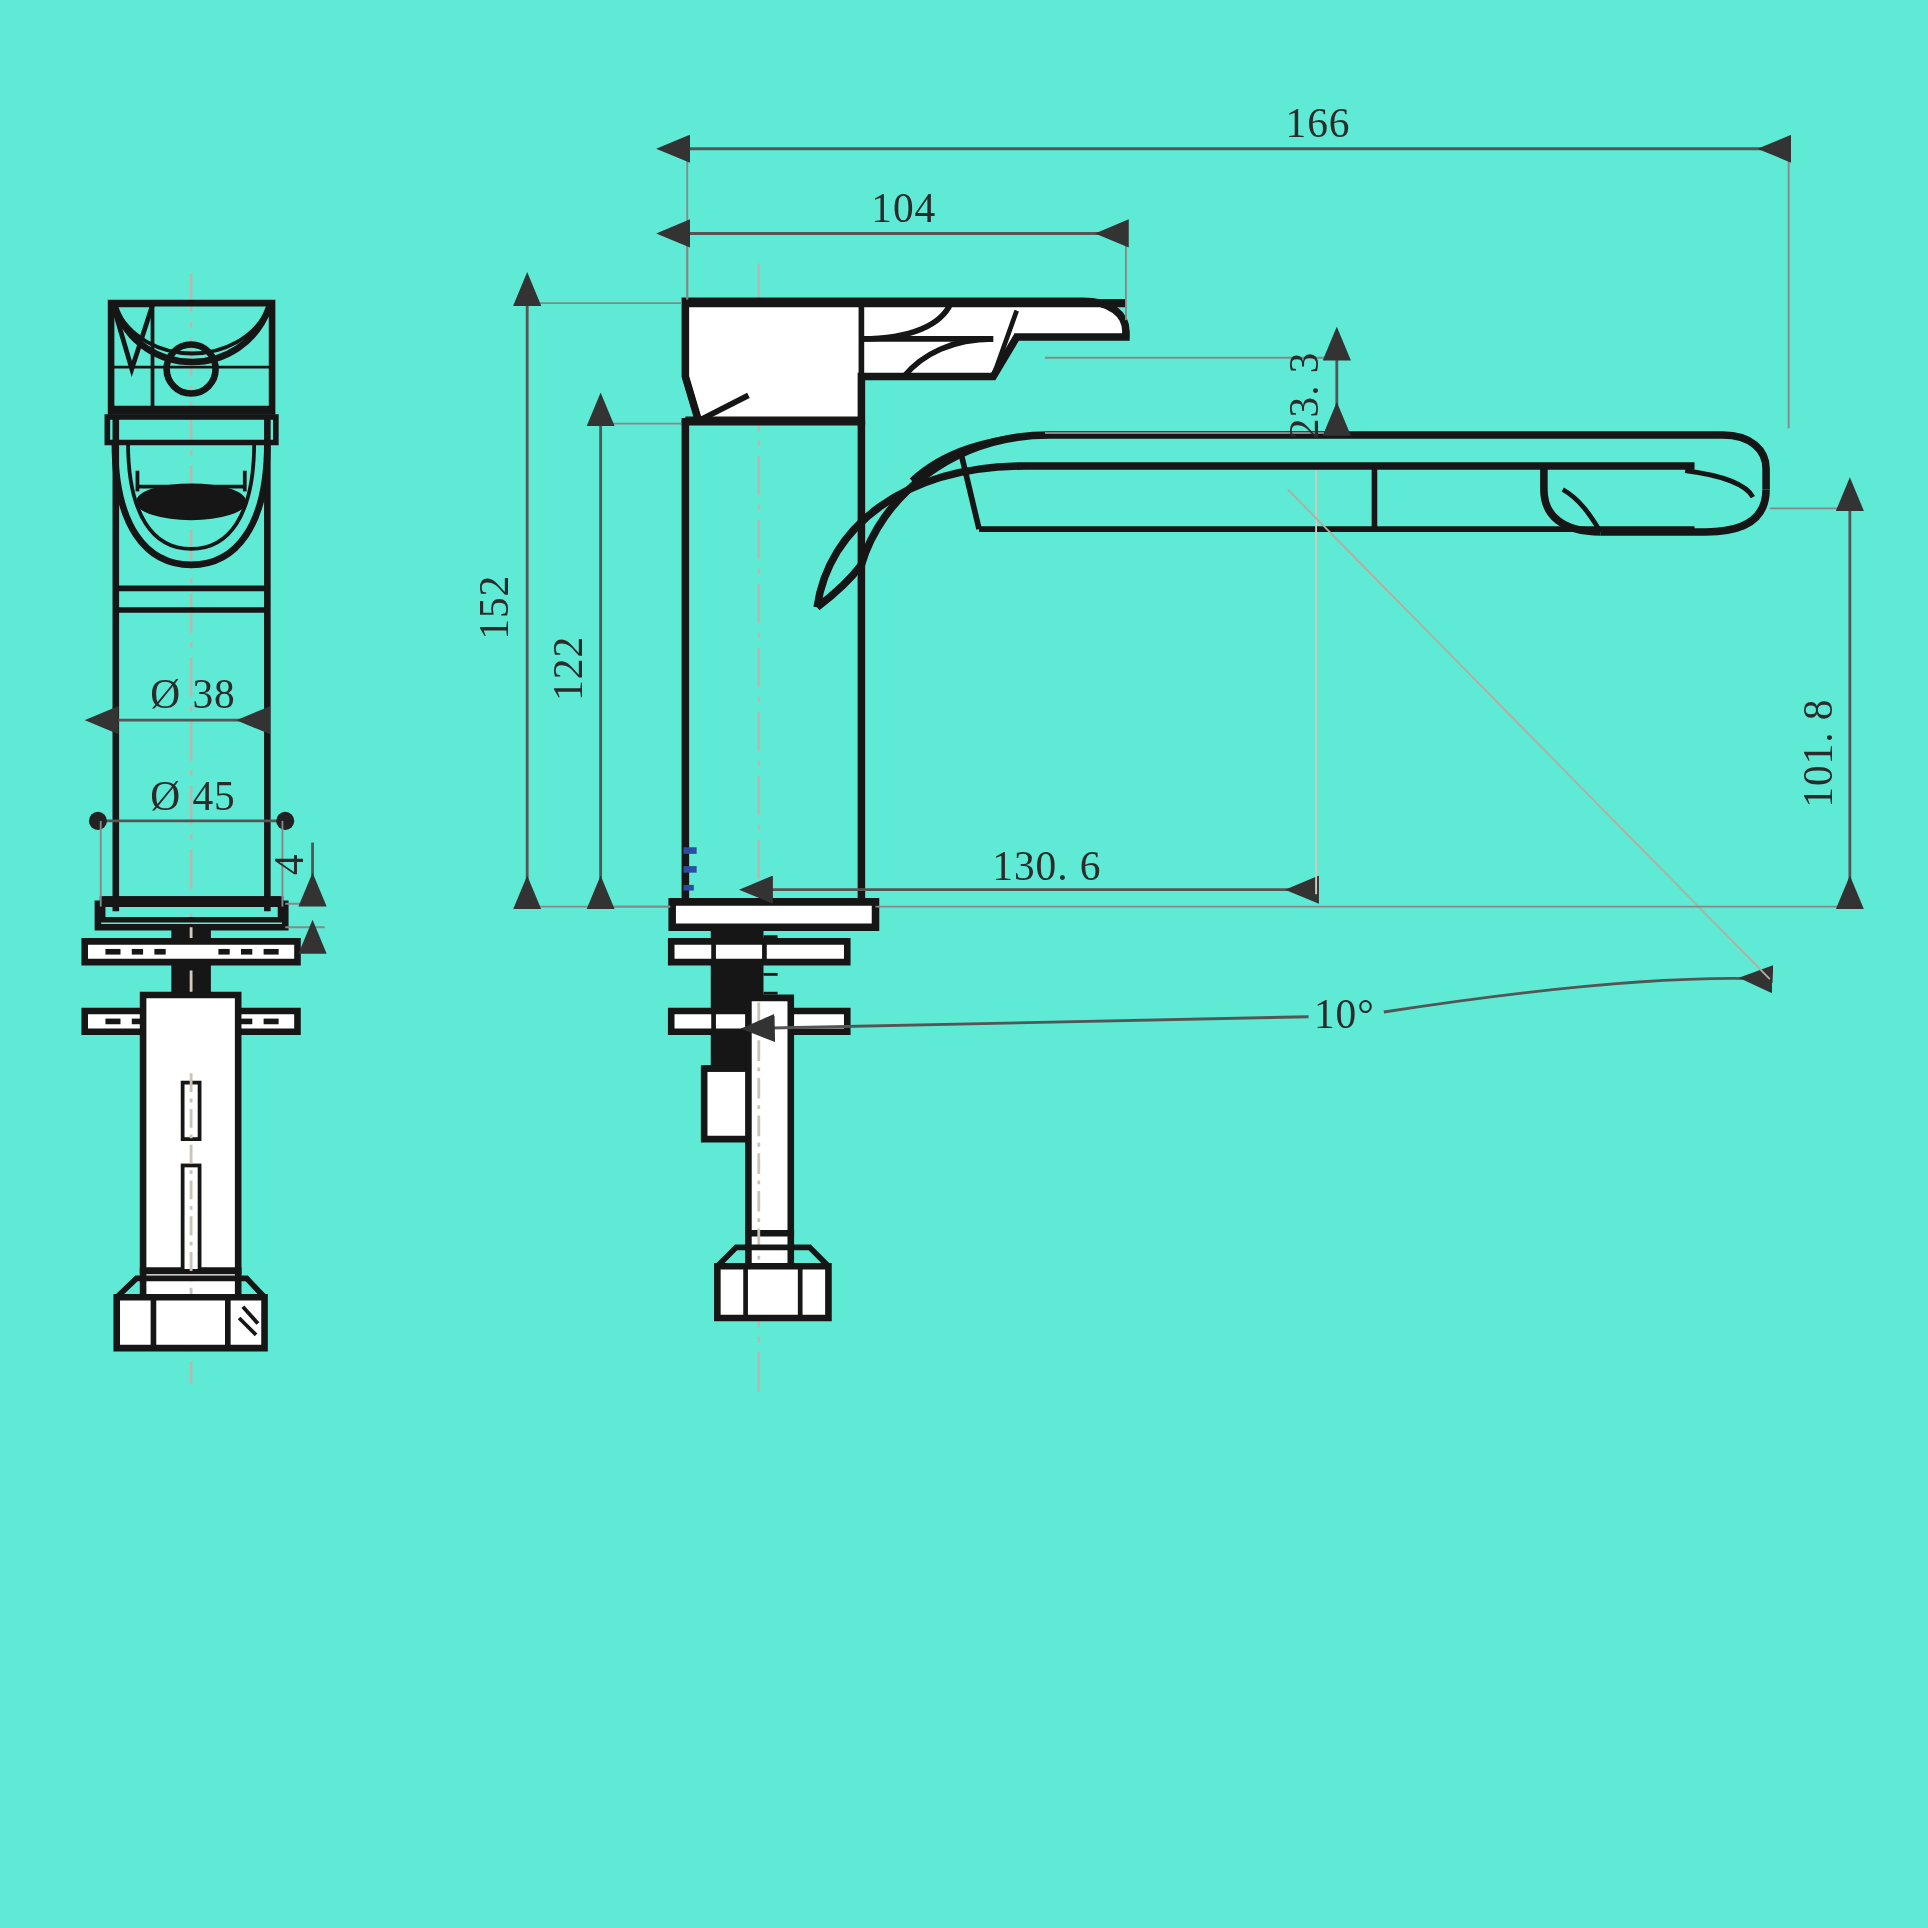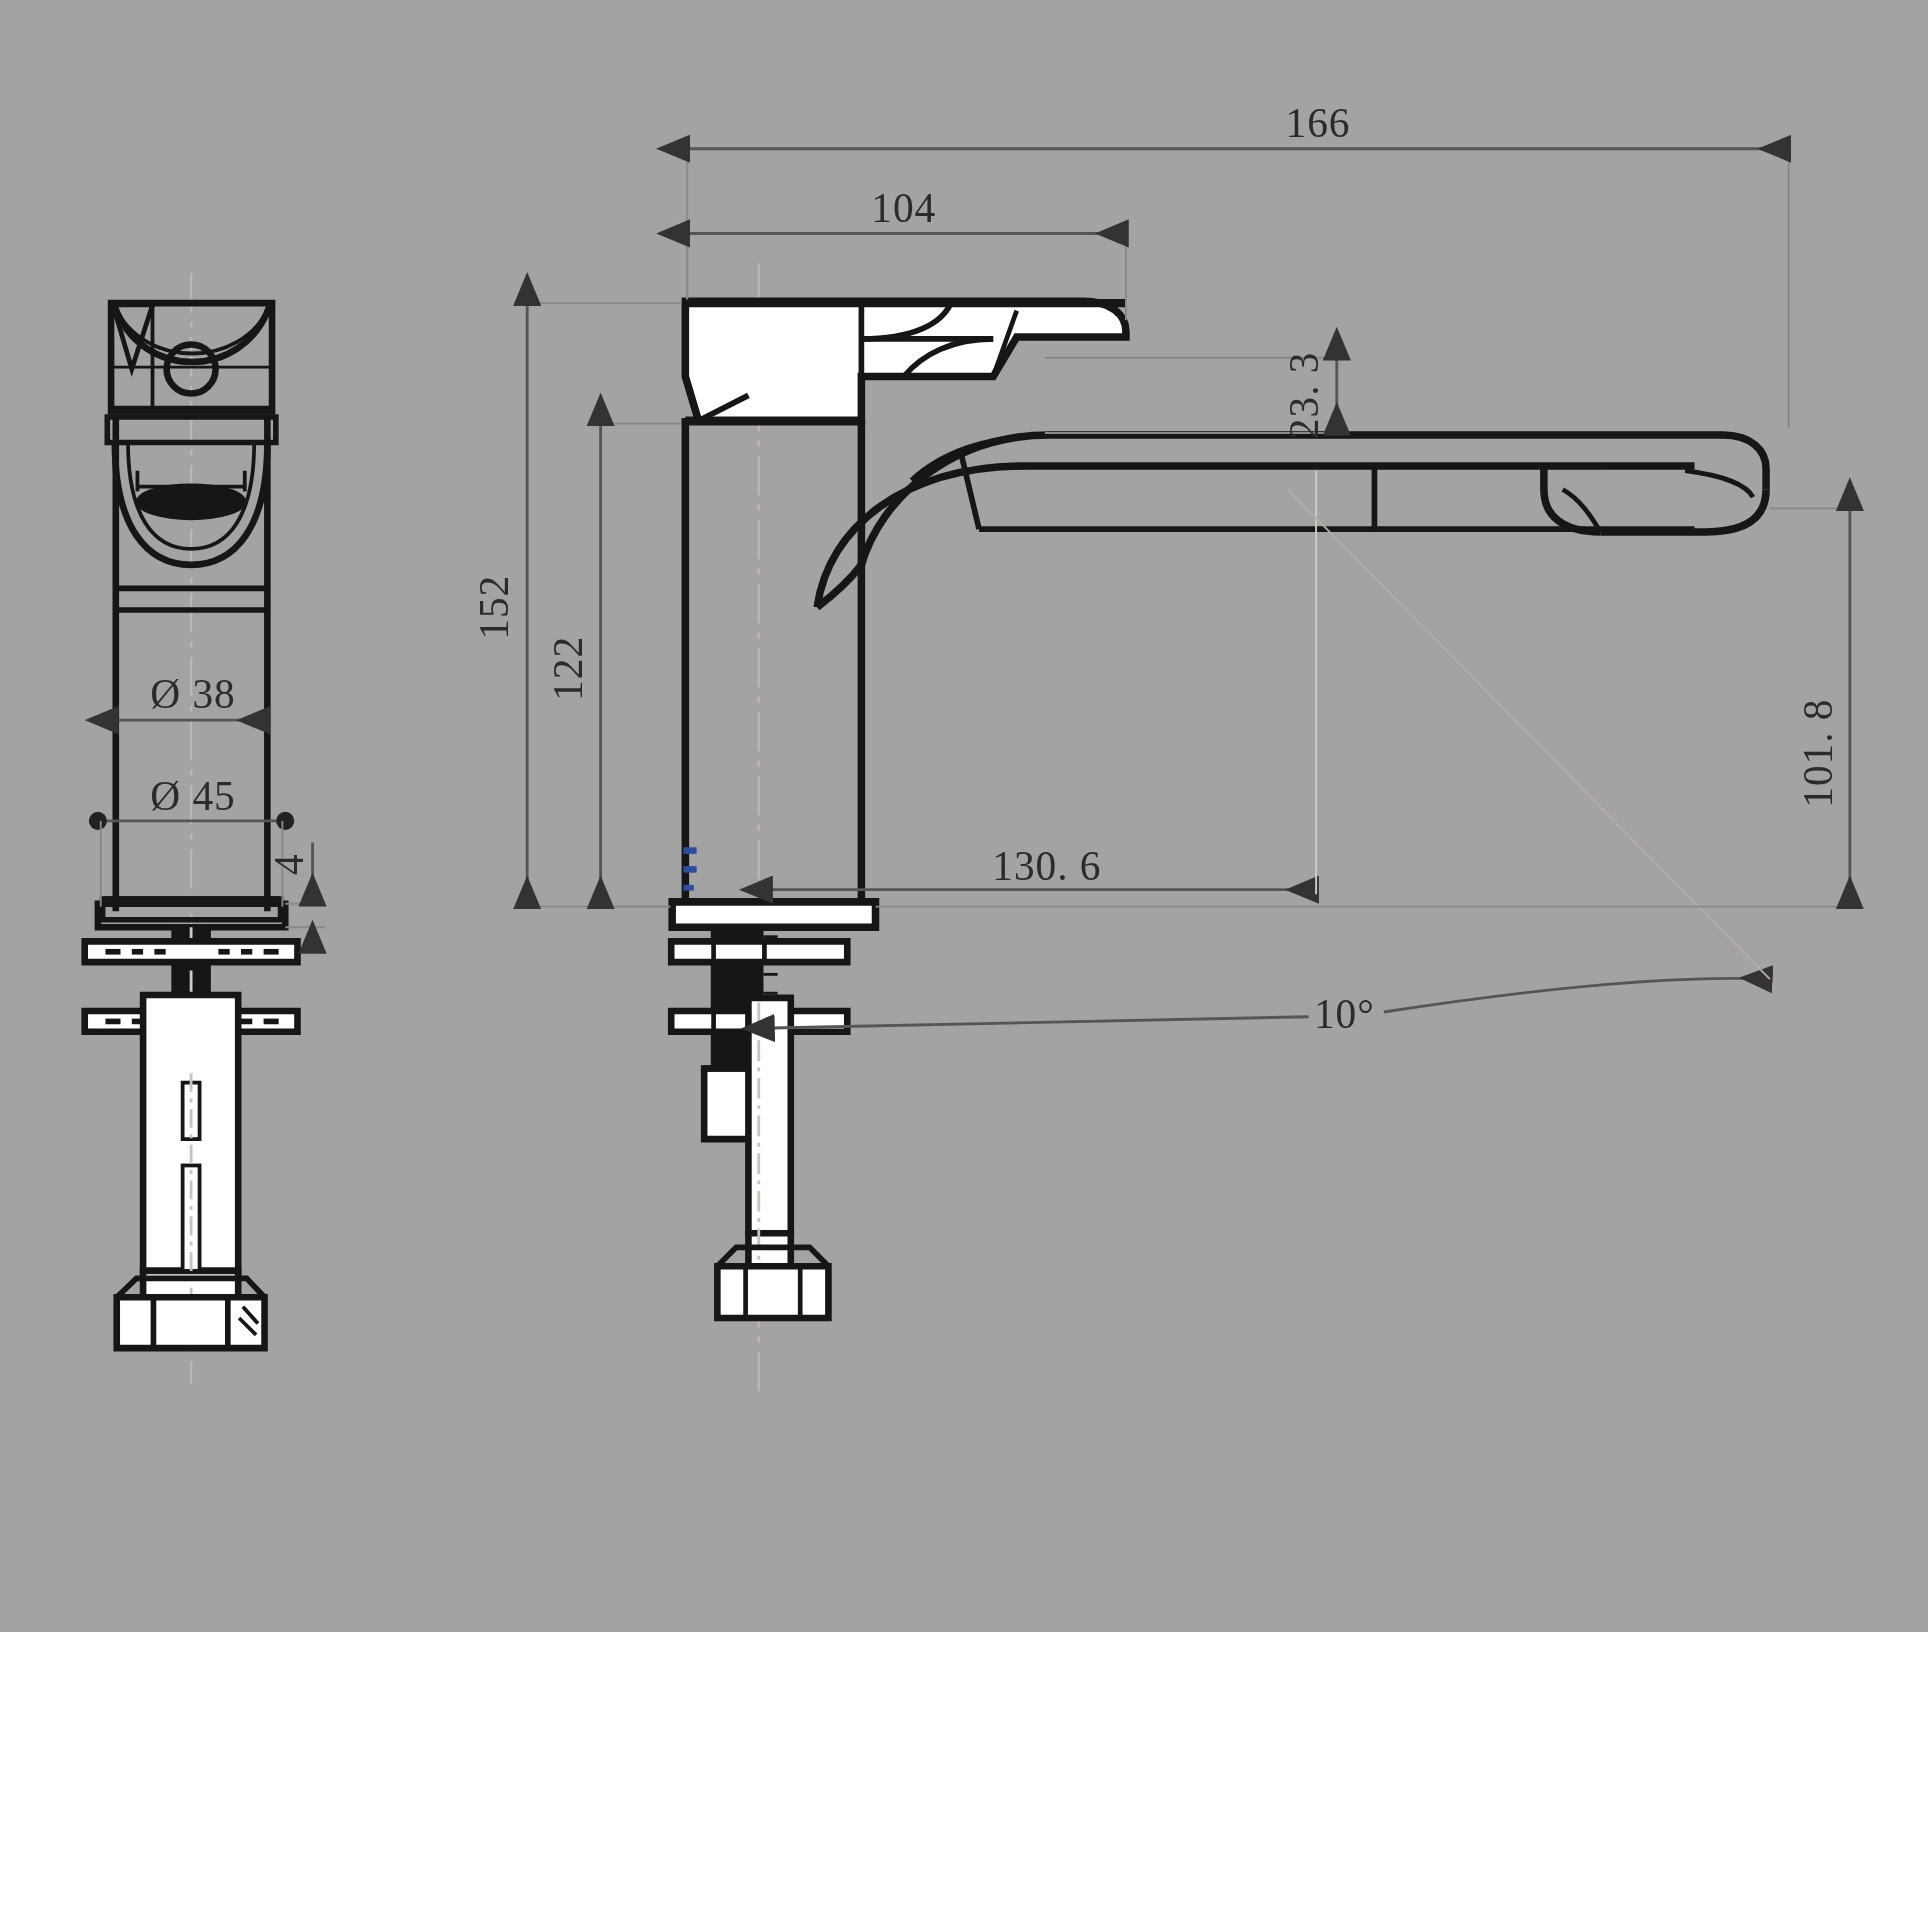--- a/index.html
+++ b/index.html
@@ -1,17 +1,17 @@
 <!DOCTYPE html>
 <html style="font-size:15px"><head>
 <meta charset="utf-8">
 <style>
   html,body{margin:0;padding:0;background:#fff;}
   body{width:1928px;height:1928px;overflow:hidden;font-family:"Liberation Serif",serif;}
-  #stage{position:relative;width:1928px;height:1632px;background:#a3a3a3;}
+  #stage{position:relative;width:1928px;height:1928px;background:#5eead4;}
   #stage svg{position:absolute;left:0;top:0;}
   .dimtext{
     font-family:"Liberation Serif",serif;
     font-size:44px;
     fill:#2b2b2b;
     letter-spacing:1px;
   }
 </style>
 </head>
 <body>

